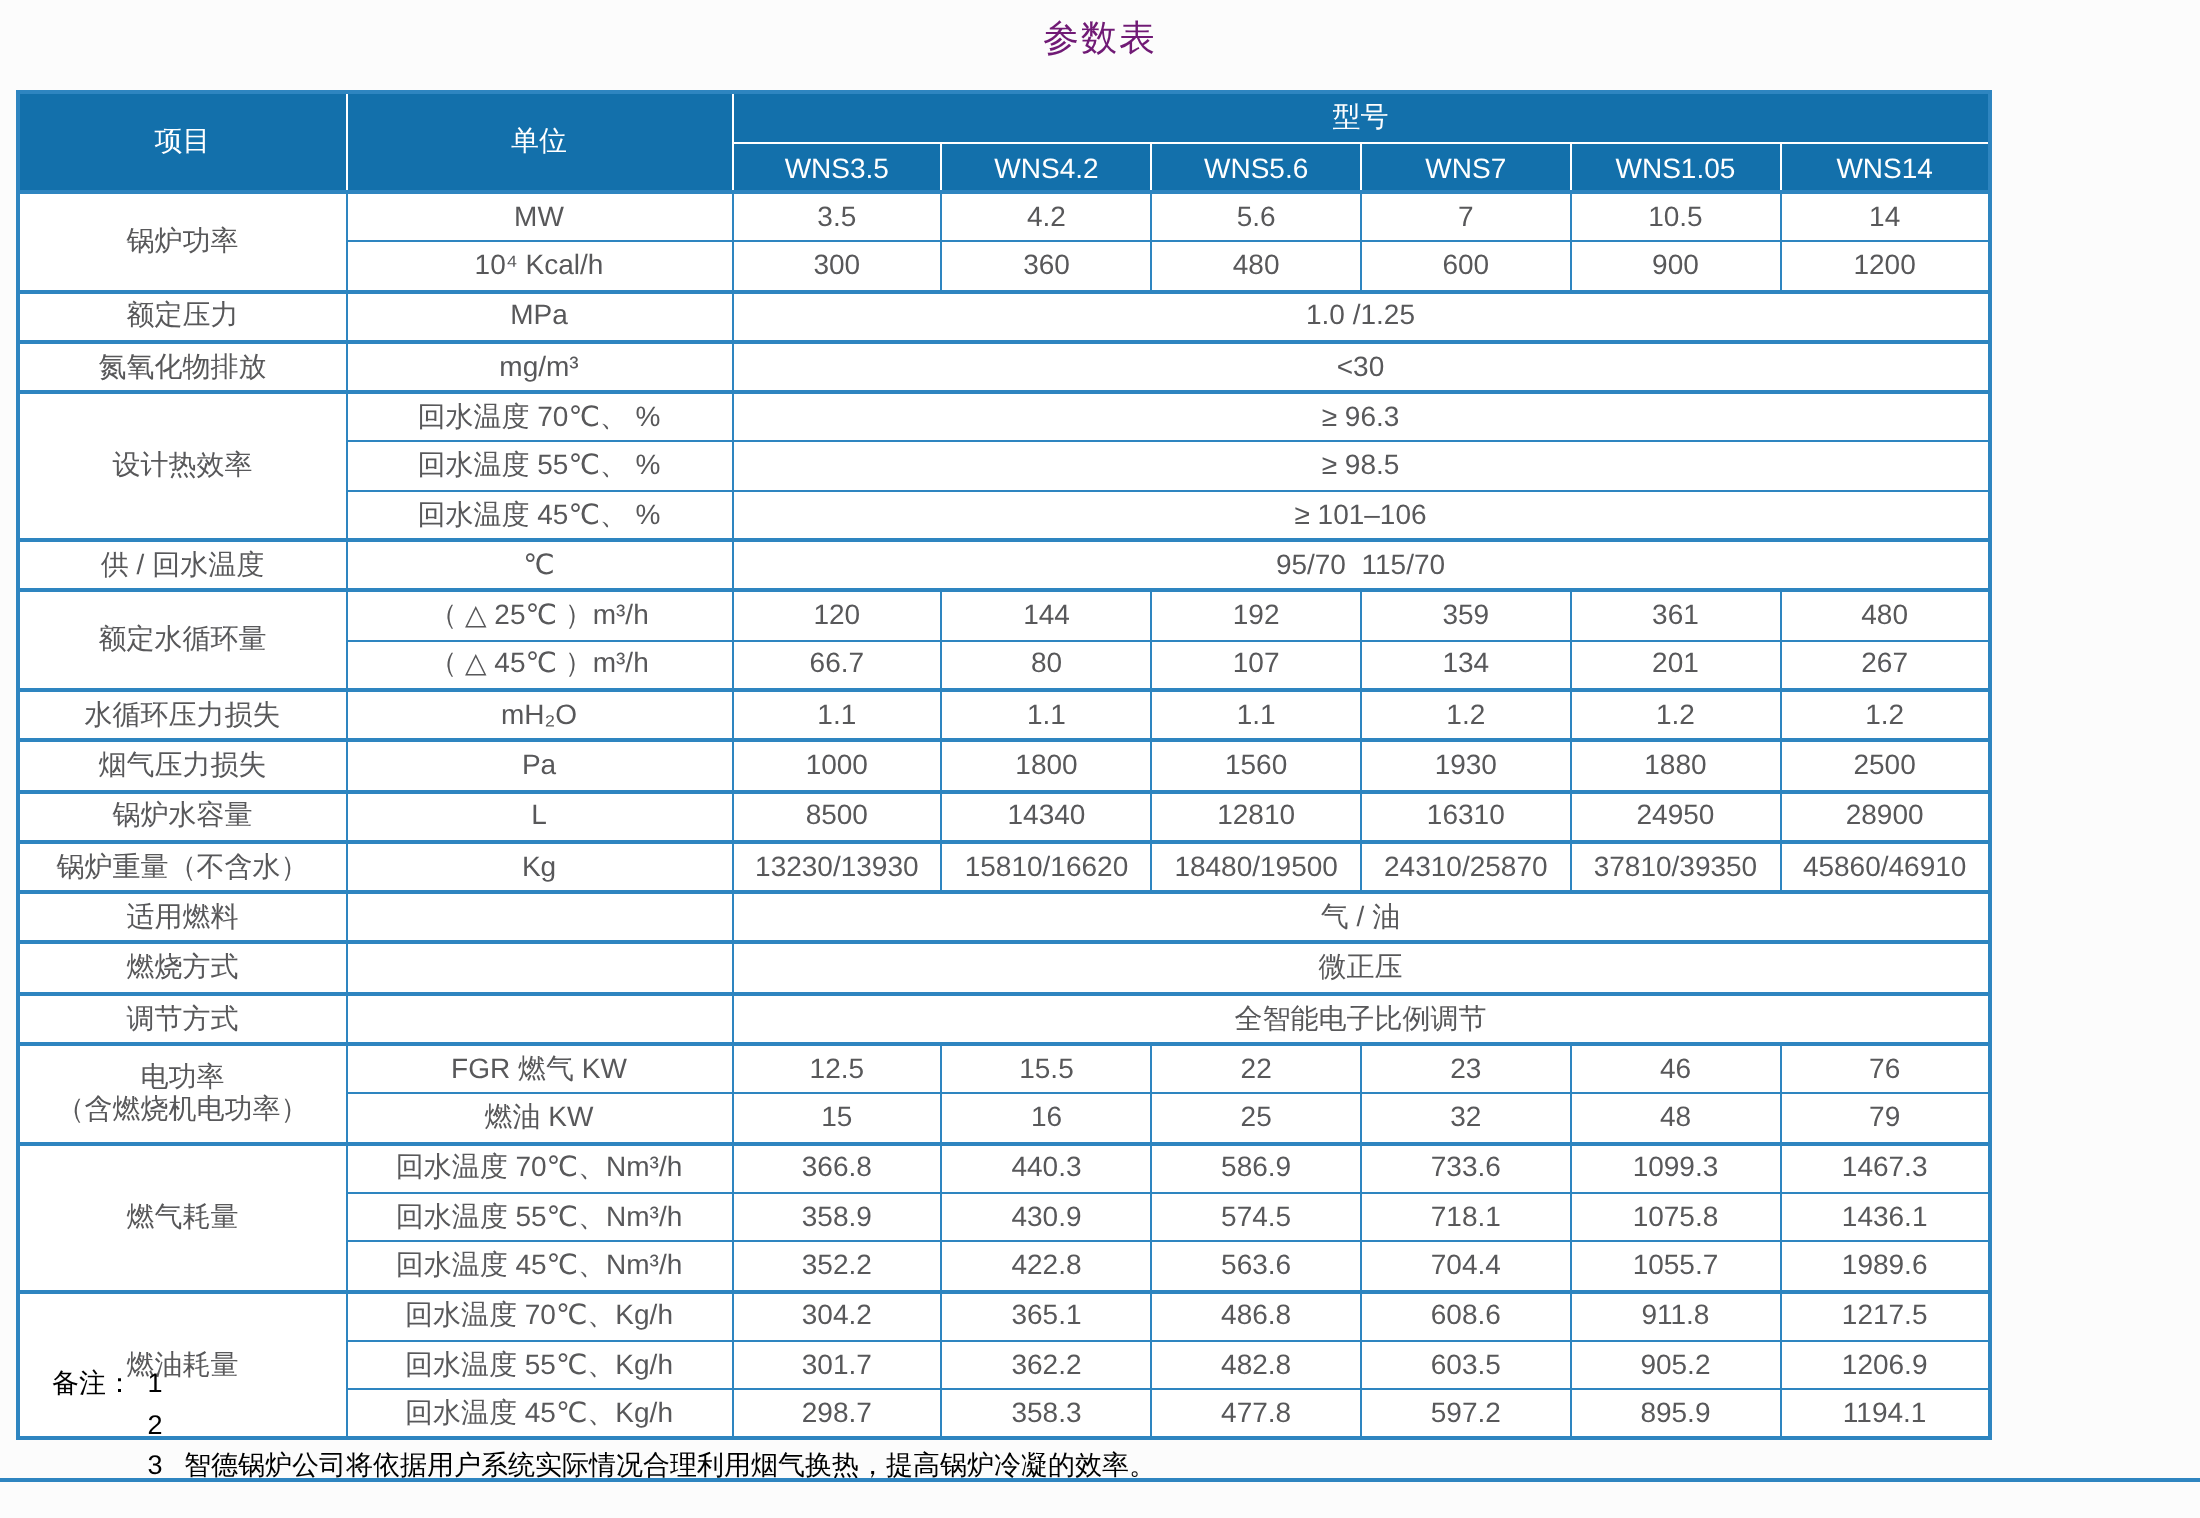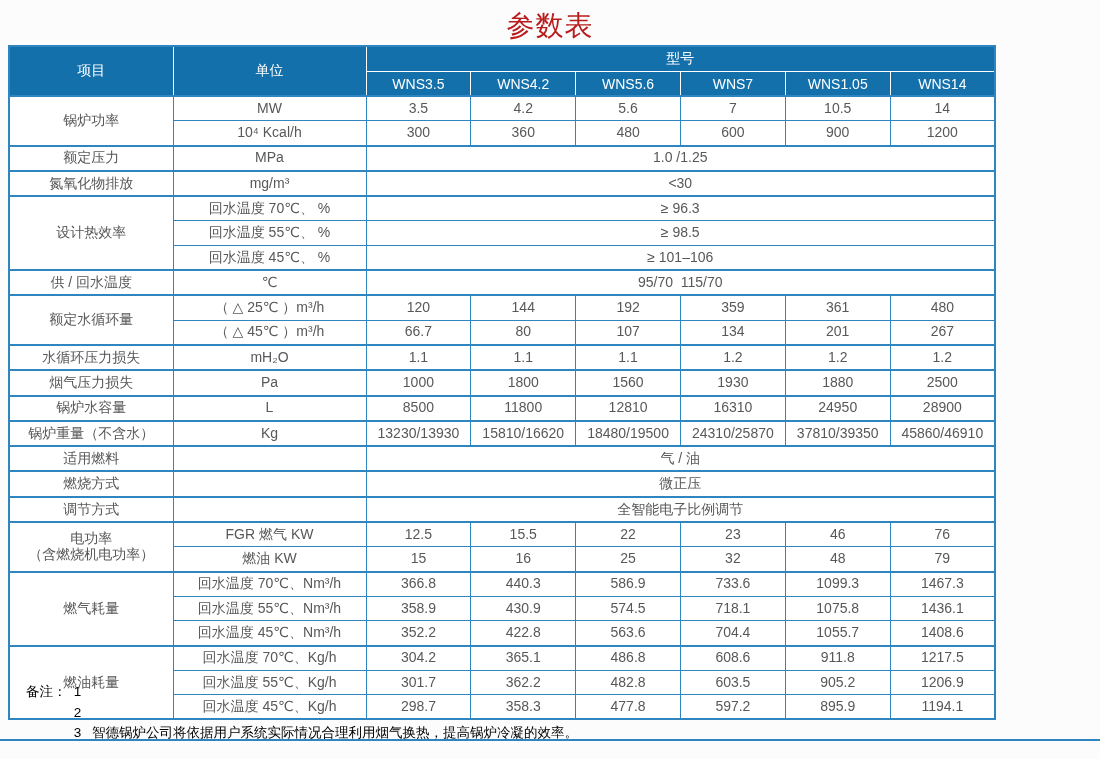--- a/index.html
+++ b/index.html
@@ -3,22 +3,22 @@
 <meta charset="utf-8">
 <style>
   html,body{margin:0;padding:0;}
   body{
     width:1100px;height:759px;position:relative;overflow:hidden;
     background:#fcfcfc;color:#58585a;
     font-family:"Liberation Sans","DejaVu Sans",sans-serif;
   }
   .page-title{
     position:absolute;top:7px;left:0;width:100%;
-    text-align:center;font-size:28px;letter-spacing:1px;
-    color:#b91c1c;font-weight:500;
+    text-align:center;font-size:18px;letter-spacing:1px;
+    color:#701a75;font-weight:500;
   }
   .table-wrap{position:absolute;top:45px;left:8px;}
   table{
     border-collapse:collapse;table-layout:fixed;width:988px;
     border:2px solid #2e85c0;
   }
   col.c1{width:164px;} col.c2{width:193px;}
   thead th{
     background:#1370ab;color:#ffffff;font-weight:normal;font-size:14px;
     border:1px solid #ffffff;padding:0;height:23px;text-align:center;
@@ -159,21 +159,21 @@
           <td>1800</td>
           <td>1560</td>
           <td>1930</td>
           <td>1880</td>
           <td>2500</td>
         </tr>
         <tr class="group-start">
           <th rowspan="1"><span>锅炉水容量</span></th>
           <td>L</td>
           <td>8500</td>
-          <td>11800</td>
+          <td>14340</td>
           <td>12810</td>
           <td>16310</td>
           <td>24950</td>
           <td>28900</td>
         </tr>
         <tr class="group-start">
           <th rowspan="1"><span>锅炉重量（不含水）</span></th>
           <td>Kg</td>
           <td>13230/13930</td>
           <td>15810/16620</td>
@@ -235,21 +235,21 @@
           <td>1075.8</td>
           <td>1436.1</td>
         </tr>
         <tr class="sub-row">
           <td>回水温度 45℃、Nm³/h</td>
           <td>352.2</td>
           <td>422.8</td>
           <td>563.6</td>
           <td>704.4</td>
           <td>1055.7</td>
-          <td>1408.6</td>
+          <td>1989.6</td>
         </tr>
         <tr class="group-start">
           <th rowspan="3"><span>燃油耗量</span></th>
           <td>回水温度 70℃、Kg/h</td>
           <td>304.2</td>
           <td>365.1</td>
           <td>486.8</td>
           <td>608.6</td>
           <td>911.8</td>
           <td>1217.5</td>

